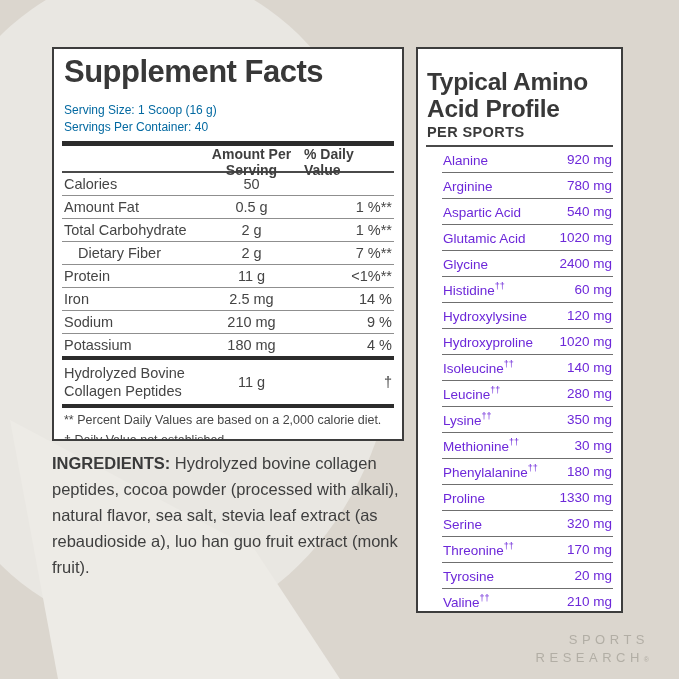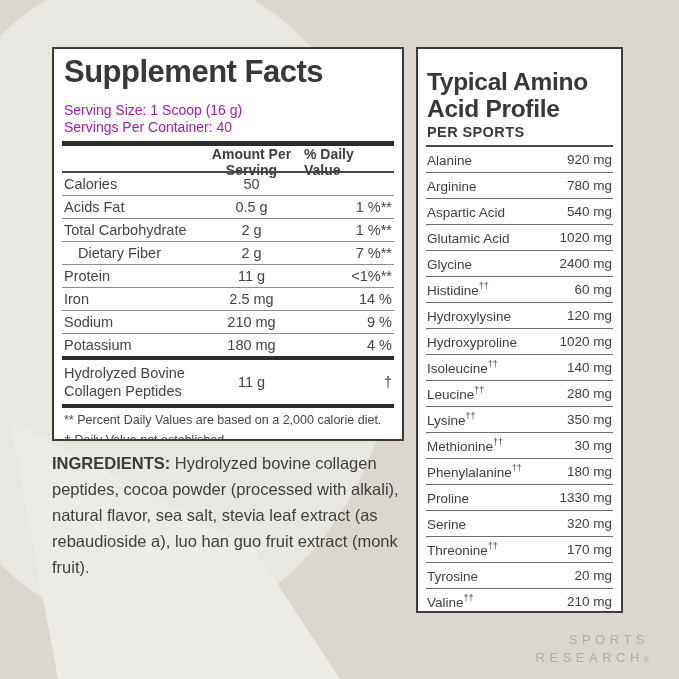--- a/index.html
+++ b/index.html
@@ -10,21 +10,21 @@
     color:#3f3f3f;
   }
   .bg{position:absolute;inset:0;z-index:0;}
   .panel{
     position:absolute;background:#ffffff;border:2px solid #3d3d3d;
     box-sizing:border-box;z-index:1;overflow:hidden;
   }
   
   .sf-panel{left:52px;top:47px;width:352px;height:394px;padding:0 8px;}
   .sf-title{font-size:31px;font-weight:bold;letter-spacing:-0.5px;margin:5px 2px 12px 2px;color:#383838;}
-  .sf-serving{font-size:14px;line-height:17px;margin-left:2px;color:#a21caf;}
+  .sf-serving{font-size:12px;line-height:17px;margin-left:2px;color:#0369a1;}
   .bar-thick{height:5px;background:#2c2c2c;margin-top:5px;}
   .bar-mid{height:4px;background:#2c2c2c;}
   .sf-grid{display:grid;grid-template-columns:1fr 105px 90px;align-items:center;}
   .sf-header{height:25px;font-weight:bold;font-size:14px;border-bottom:2px solid #4a4a4a;}
   .sf-header .amt{text-align:center;}
   .sf-header .dv{padding-right:2px;}
   .sf-row{min-height:22px;font-size:14.5px;border-bottom:1px solid #8f8f8f;}
   .sf-row:last-child{border-bottom:none;}
   .sf-name{padding-left:2px;color:#454545;}
   .sf-name.indent{padding-left:16px;}
@@ -39,21 +39,21 @@
     font-size:16.5px;line-height:26px;color:#3f3f3f;
   }
   .ingredients b{font-weight:bold;color:#3a3a3a;}
   
   .aa-panel{left:416px;top:47px;width:207px;height:566px;padding:12px 8px;}
   .aa-title{font-size:24.5px;font-weight:bold;line-height:26px;margin:8px 0 1px 1px;color:#383838;letter-spacing:-0.3px;}
   .aa-sub{font-size:14.5px;font-weight:bold;letter-spacing:0.4px;margin:2px 0 5px 1px;color:#3a3a3a;}
   .aa-divider{height:2px;background:#4a4a4a;}
   .aa-row{
     display:grid;grid-template-columns:1fr auto;align-items:center;
-    height:25px;font-size:13.5px;border-bottom:1px solid #6f6f6f;color:#404040;
+    height:25px;font-size:13.5px;border-bottom:1px solid #6f6f6f;color:#6d28d9;margin-left:16px;
   }
   .aa-name{padding-left:1px;white-space:nowrap;}
   .aa-name sup{font-size:9px;}
   .aa-val{text-align:right;padding-right:1px;white-space:nowrap;}
   .aa-foot{font-size:13px;padding:5px 0 0 1px;color:#454545;}
   
   .brand{
     position:absolute;right:30px;top:631px;z-index:1;text-align:right;
     color:#b2aea5;font-size:13px;letter-spacing:4.5px;line-height:18px;
   }
@@ -79,21 +79,21 @@
     <div class="dv">% Daily Value</div>
   </div>
   <div id="sf-rows">
   <div class="sf-grid sf-row">
     <div class="sf-name">Calories</div>
     <div class="sf-amt">50</div>
     <div class="sf-dv"></div>
   </div>
 
   <div class="sf-grid sf-row">
-    <div class="sf-name">Acids Fat</div>
+    <div class="sf-name">Amount Fat</div>
     <div class="sf-amt">0.5 g</div>
     <div class="sf-dv">1 %**</div>
   </div>
 
   <div class="sf-grid sf-row">
     <div class="sf-name">Total Carbohydrate</div>
     <div class="sf-amt">2 g</div>
     <div class="sf-dv">1 %**</div>
   </div>
 

